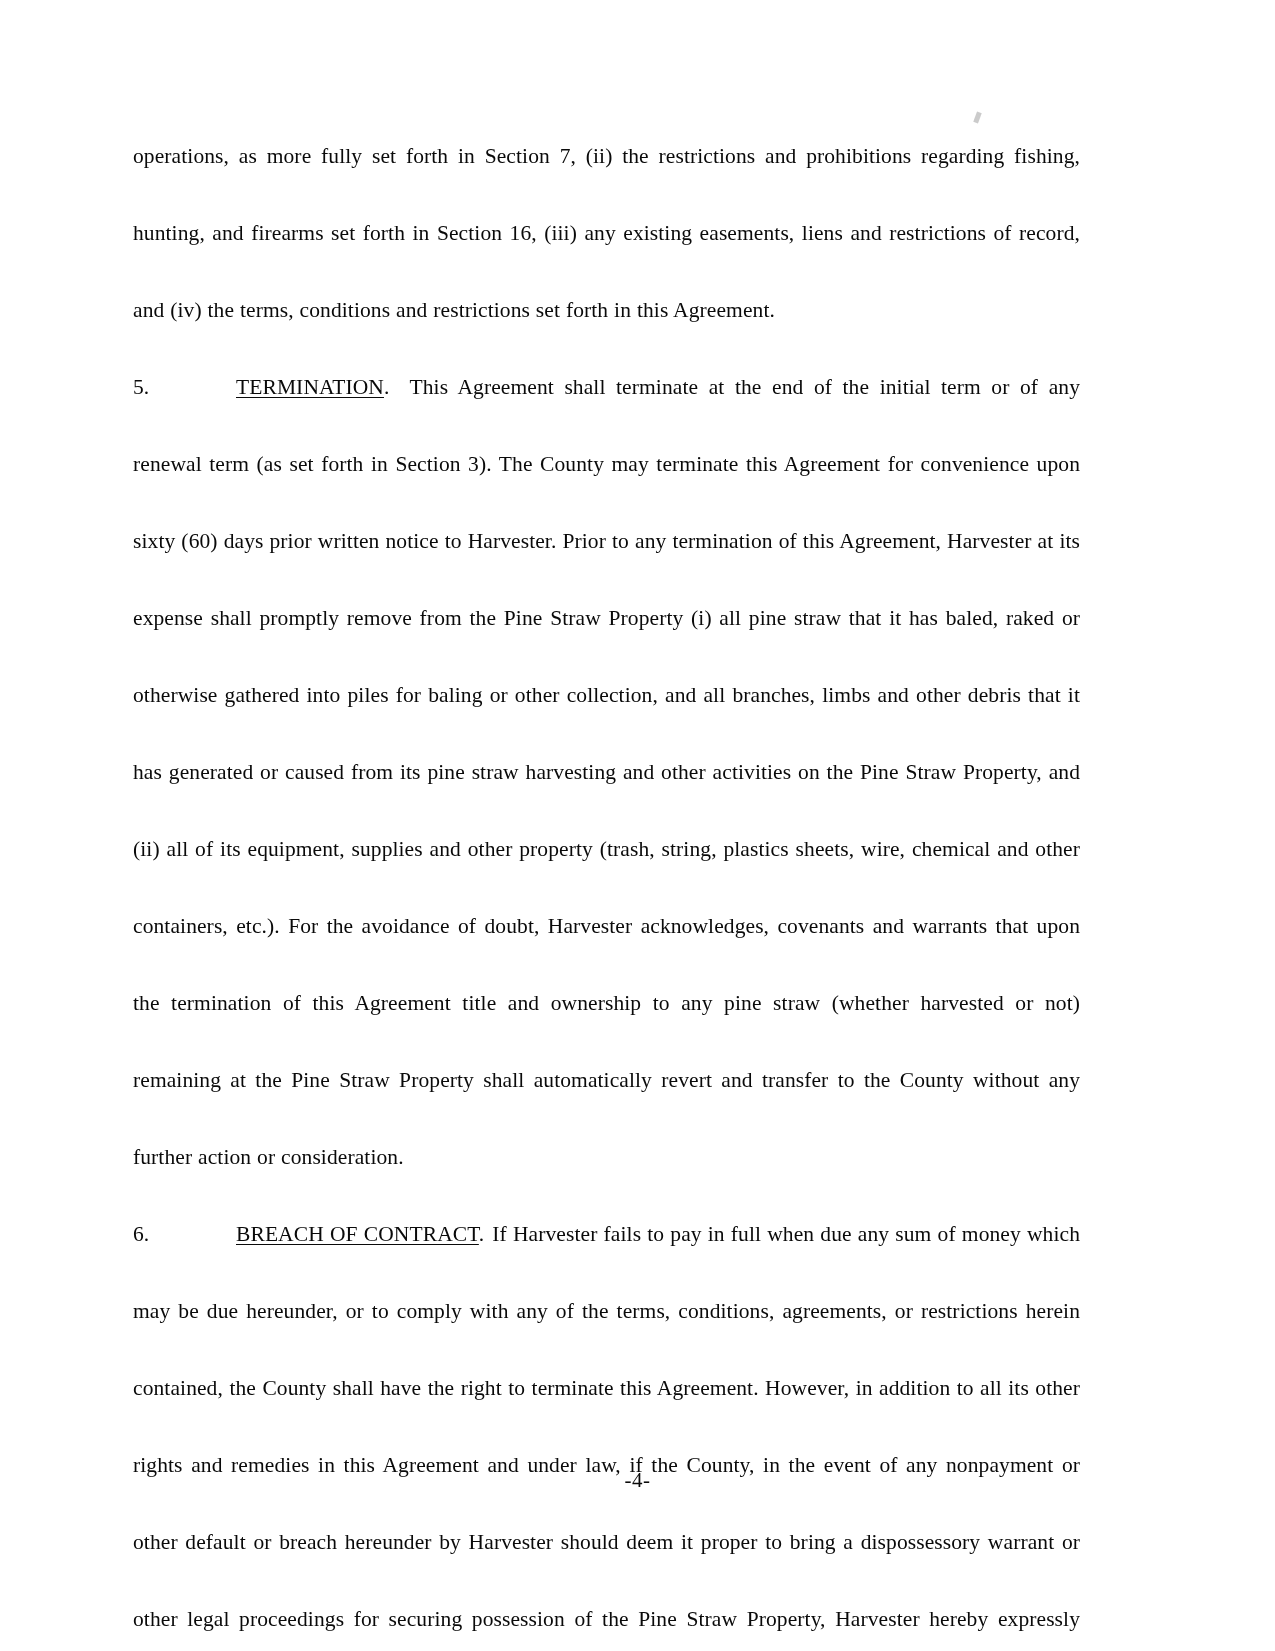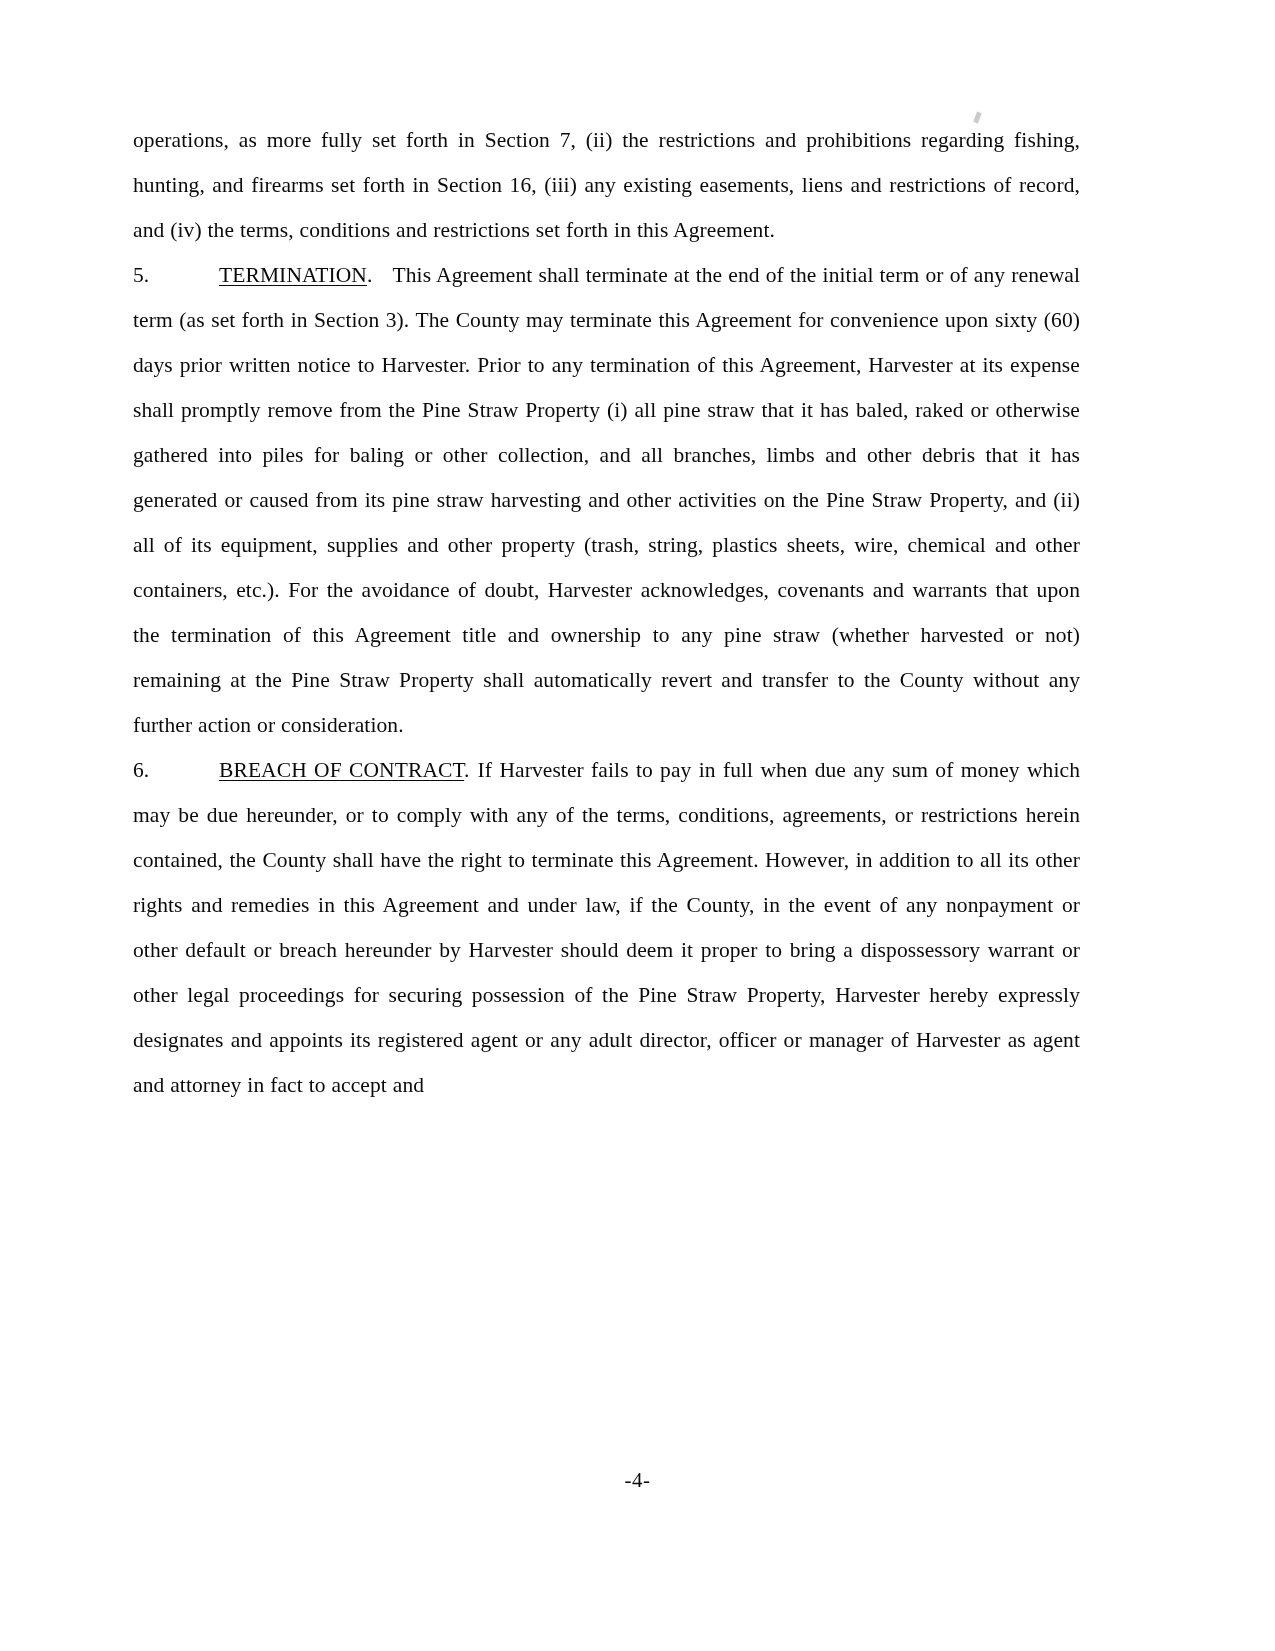--- a/index.html
+++ b/index.html
@@ -42,21 +42,21 @@
     top: 118px;
     width: 947px;
   }
 
   p.para {
     margin: 0;
     padding: 0;
     text-align: justify;
     text-justify: inter-word;
     font-size: 21.5px;
-    line-height: 45px;
+    line-height: 77px;
     letter-spacing: 0.1px;
     word-spacing: 0.4px;
   }
 
   p.para + p.para {
     margin-top: 0px;
   }
 
   
   p.para.numbered {
@@ -65,20 +65,21 @@
 
   .sec-num {
     display: inline-block;
     width: 86px;
   }
 
   .sec-title {
     text-decoration: underline;
     text-underline-offset: 2.5px;
     text-decoration-thickness: 1.4px;
+    margin-left: 17px;
   }
 
   .gap-after-title {
     display: inline-block;
     width: 20px;
   }
   .gap-wide {
     display: inline-block;
     width: 8px;
   }

